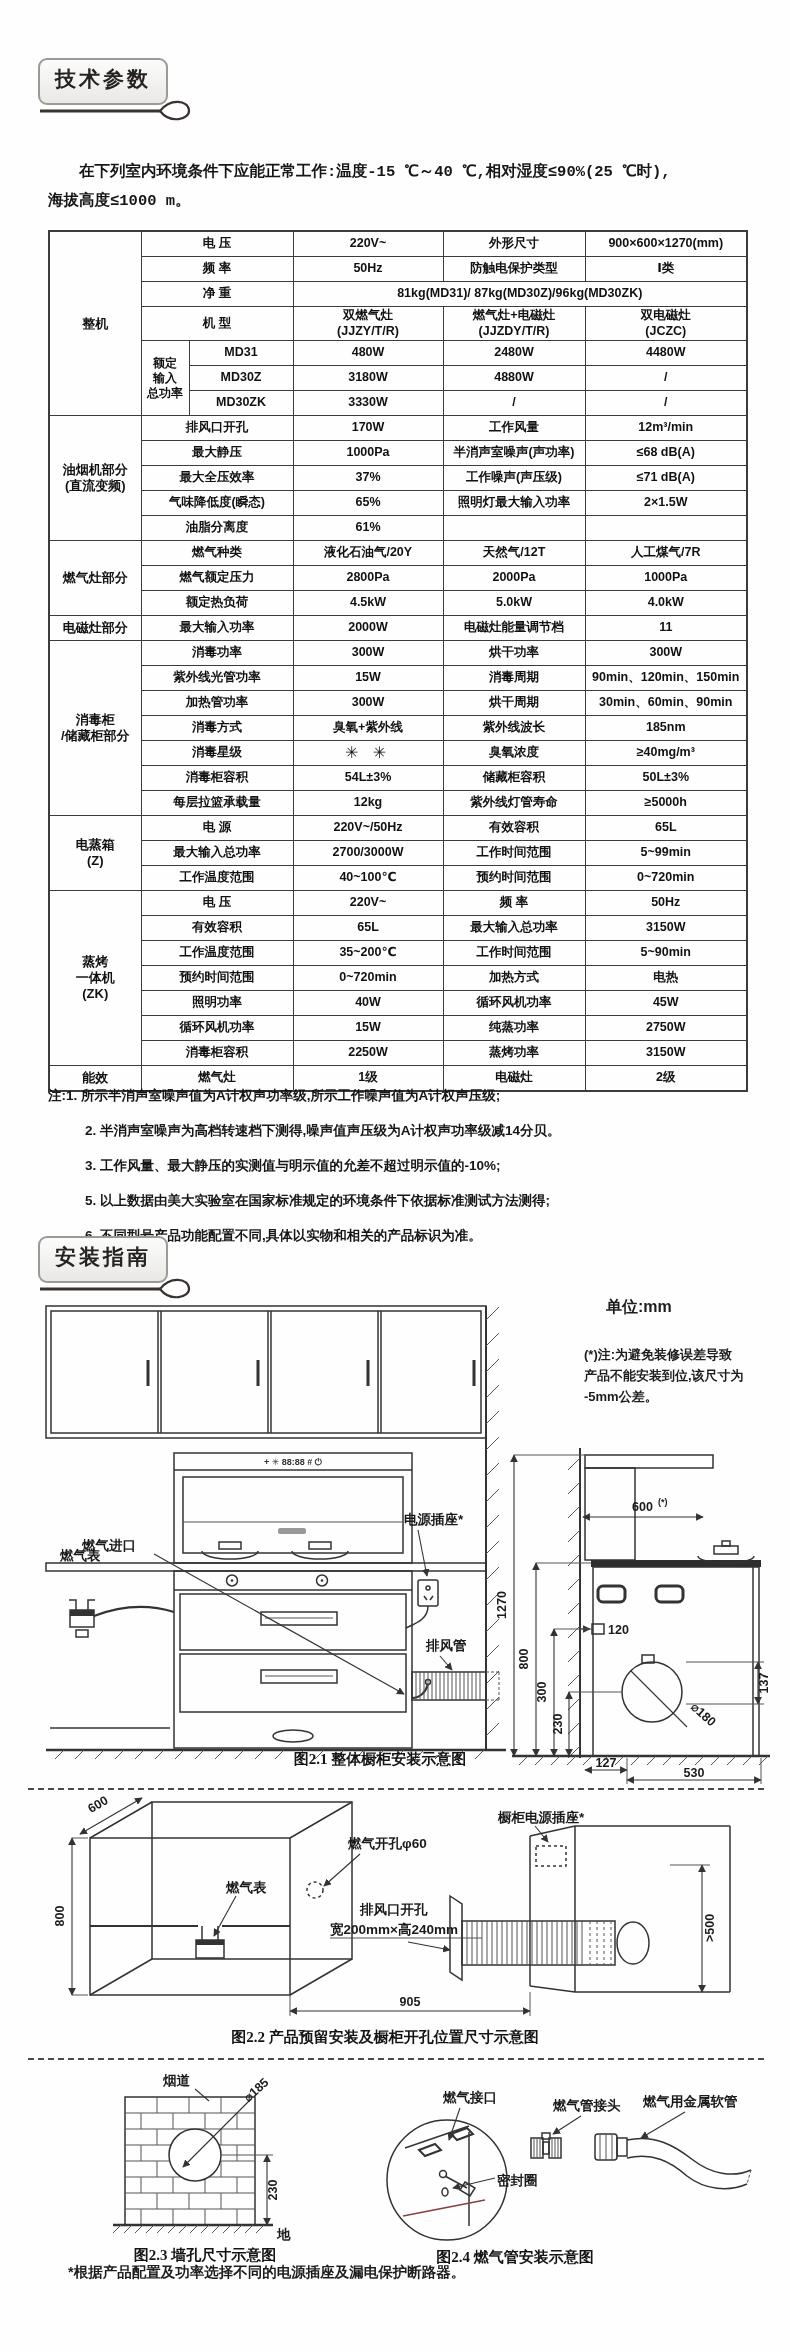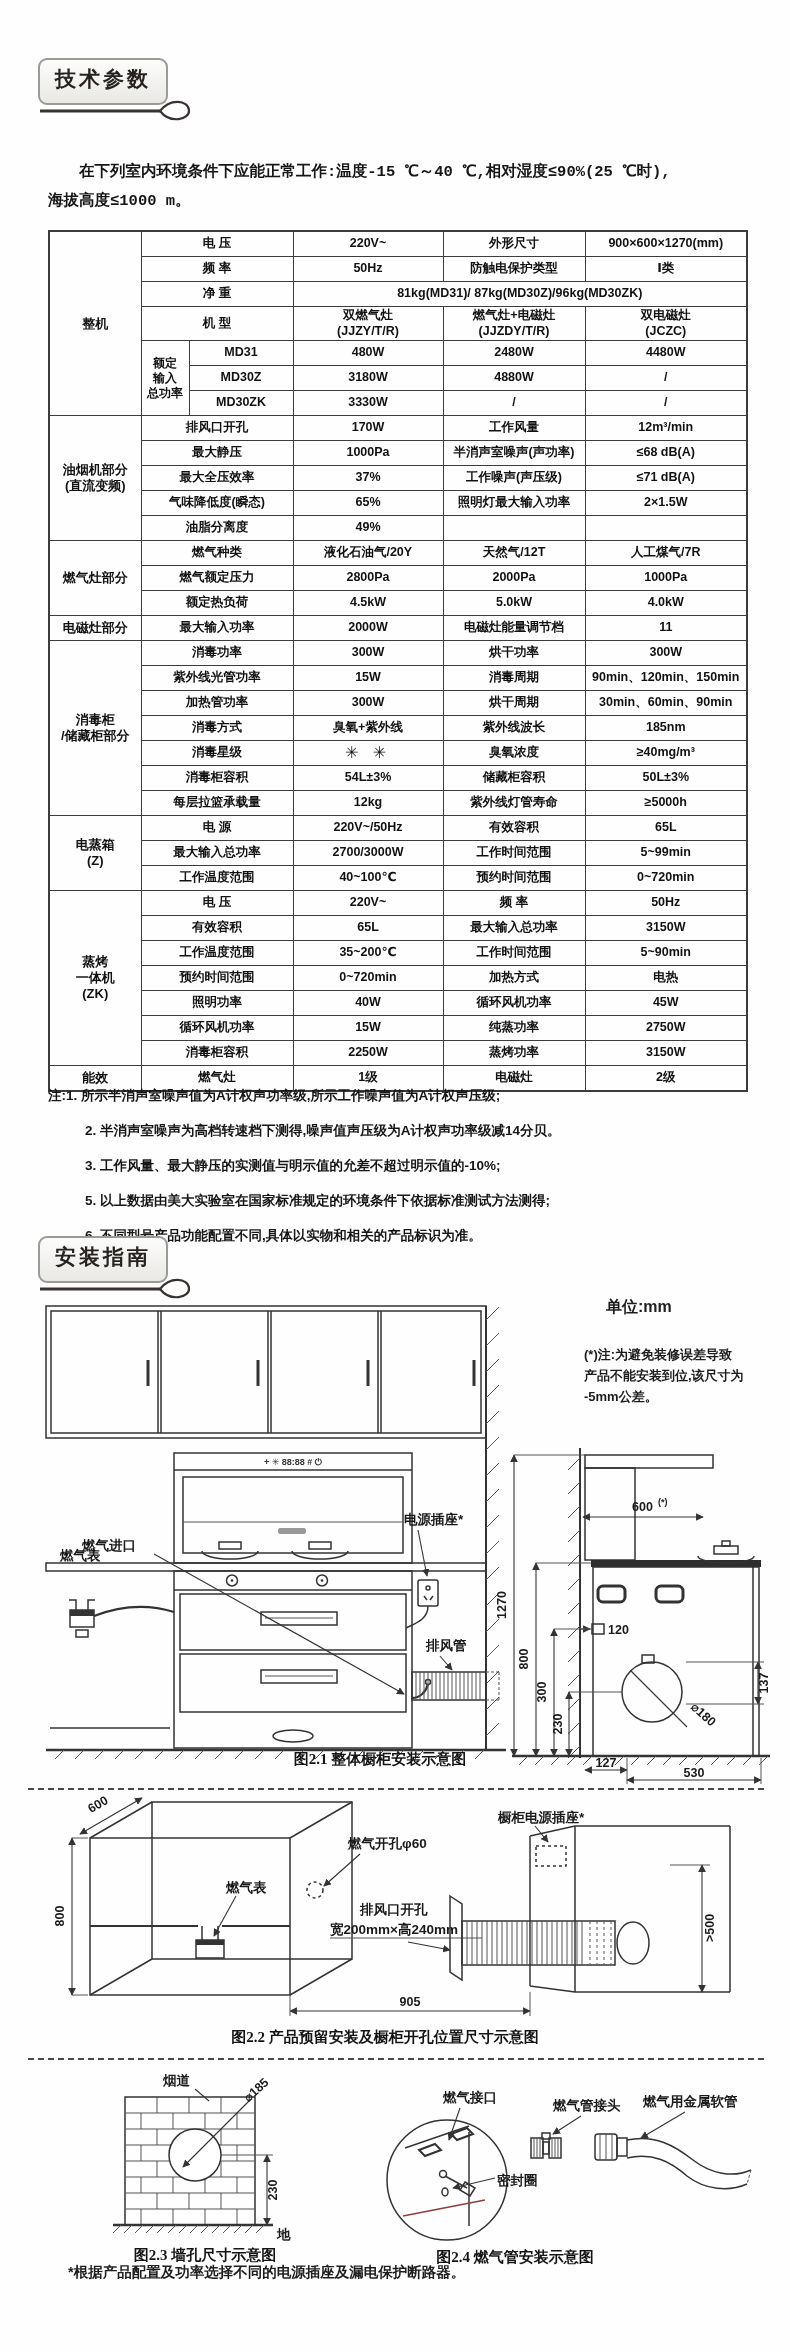--- a/index.html
+++ b/index.html
@@ -134,21 +134,21 @@
           <td>≤71 dB(A)</td>
         </tr>
         <tr>
           <td colspan="2">气味降低度(瞬态)</td>
           <td>65%</td>
           <td>照明灯最大输入功率</td>
           <td>2×1.5W</td>
         </tr>
         <tr>
           <td colspan="2">油脂分离度</td>
-          <td>49%</td>
+          <td>61%</td>
           <td></td>
           <td></td>
         </tr>
         <tr>
           <td rowspan="3" class="g">燃气灶部分</td>
           <td colspan="2">燃气种类</td>
           <td>液化石油气/20Y</td>
           <td>天然气/12T</td>
           <td>人工煤气/7R</td>
         </tr>

